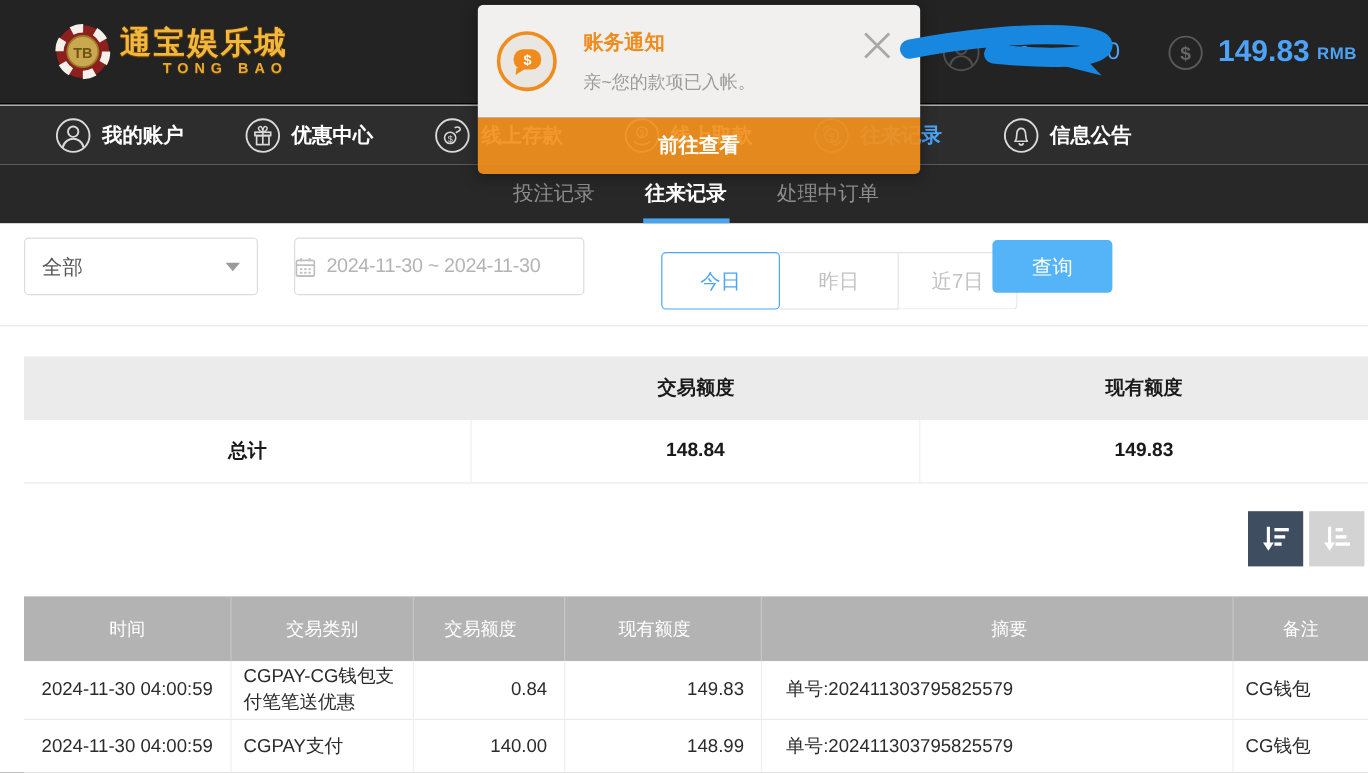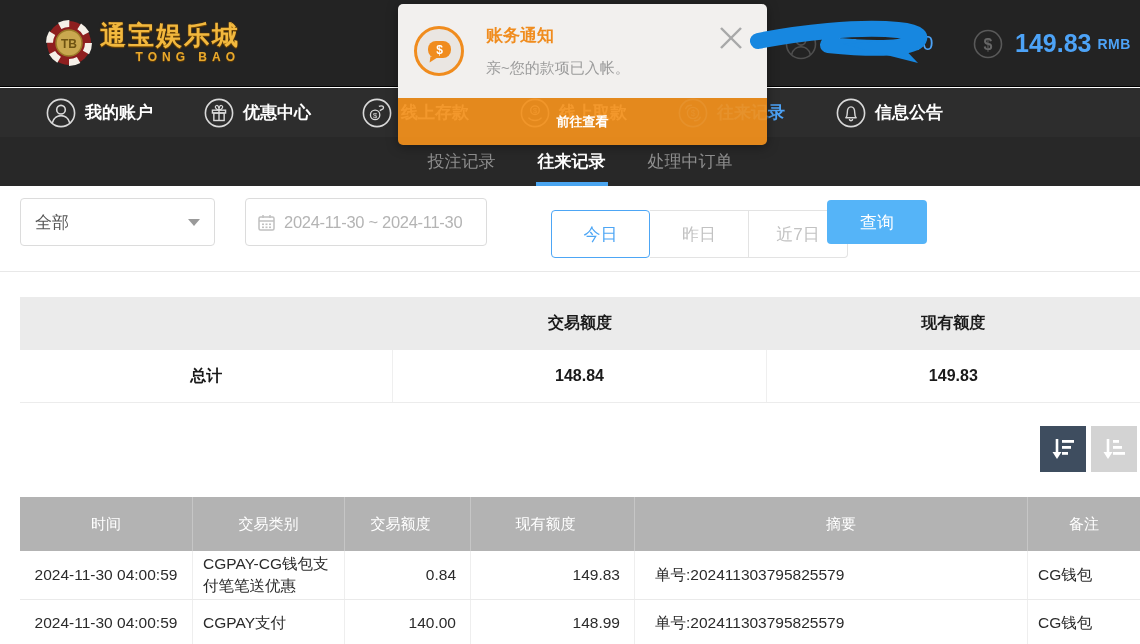--- a/index.html
+++ b/index.html
@@ -55,21 +55,21 @@
   .select-box {
     position:absolute; left:20px; top:0; width:195px; height:48px;
     border:1px solid #dcdcdc; border-radius:4px; background:#fff;
     display:flex; align-items:center; padding:0 14px; cursor:pointer;
   }
   .select-box .sel-text { font-size:17px; color:#555; flex:1; }
   .caret { width:0; height:0; border-left:6px solid transparent; border-right:6px solid transparent; border-top:7px solid #9a9a9a; }
   .date-box {
     position:absolute; left:245px; top:0; width:242px; height:48px;
     border:1px solid #dcdcdc; border-radius:4px; background:#fff;
-    display:flex; align-items:center; padding:0 12px; cursor:pointer;
+    display:flex; align-items:center; padding:0 0; cursor:pointer;
   }
   .date-box .date-text { margin-left:9px; font-size:16.5px; color:#b4b4b4; white-space:nowrap; letter-spacing:-0.3px; }
   .quick-group { position:absolute; left:517px; top:12px; height:48px; display:flex;padding-left:34px; }
   .quick-btn {
     width:99px; height:48px; background:#fff; border:1px solid #e3e3e3; border-left-width:0;
     display:flex; align-items:center; justify-content:center;
     font-size:17px; color:#c2c2c2; cursor:pointer;
   }
   .quick-btn:first-child { border-left-width:1px; border-radius:4px 0 0 4px; }
   .quick-btn:last-child { border-radius:0 4px 4px 0; }
@@ -143,21 +143,21 @@
     border-left:7px solid #f08c1e; border-bottom:6px solid transparent;
     transform:rotate(8deg);
   }
   .popup-title { position:absolute; left:88px; top:20px; font-size:17px; font-weight:bold; color:#f08c1e; }
   .popup-msg { position:absolute; left:88px; top:55px; font-size:15px; color:#9b9b9b; }
   .popup-close { position:absolute; right:22px; top:20px; width:28px; height:28px; cursor:pointer; }
   .popup-footer {
     height:47px; background:rgba(242,144,28,0.93);
     display:flex; align-items:center; justify-content:center; cursor:pointer;
   }
-  .popup-footer span { color:#fff; font-size:13px; font-weight:bold; }
+  .popup-footer span { color:#fff; font-size:17px; font-weight:bold; }
 
   
   .scribble { position:absolute; left:748px; top:18px; width:195px; height:52px; z-index:20; pointer-events:none; }
 </style>
 </head>
 <body>
 
 <div class="page">
 
   <div class="topbar">

